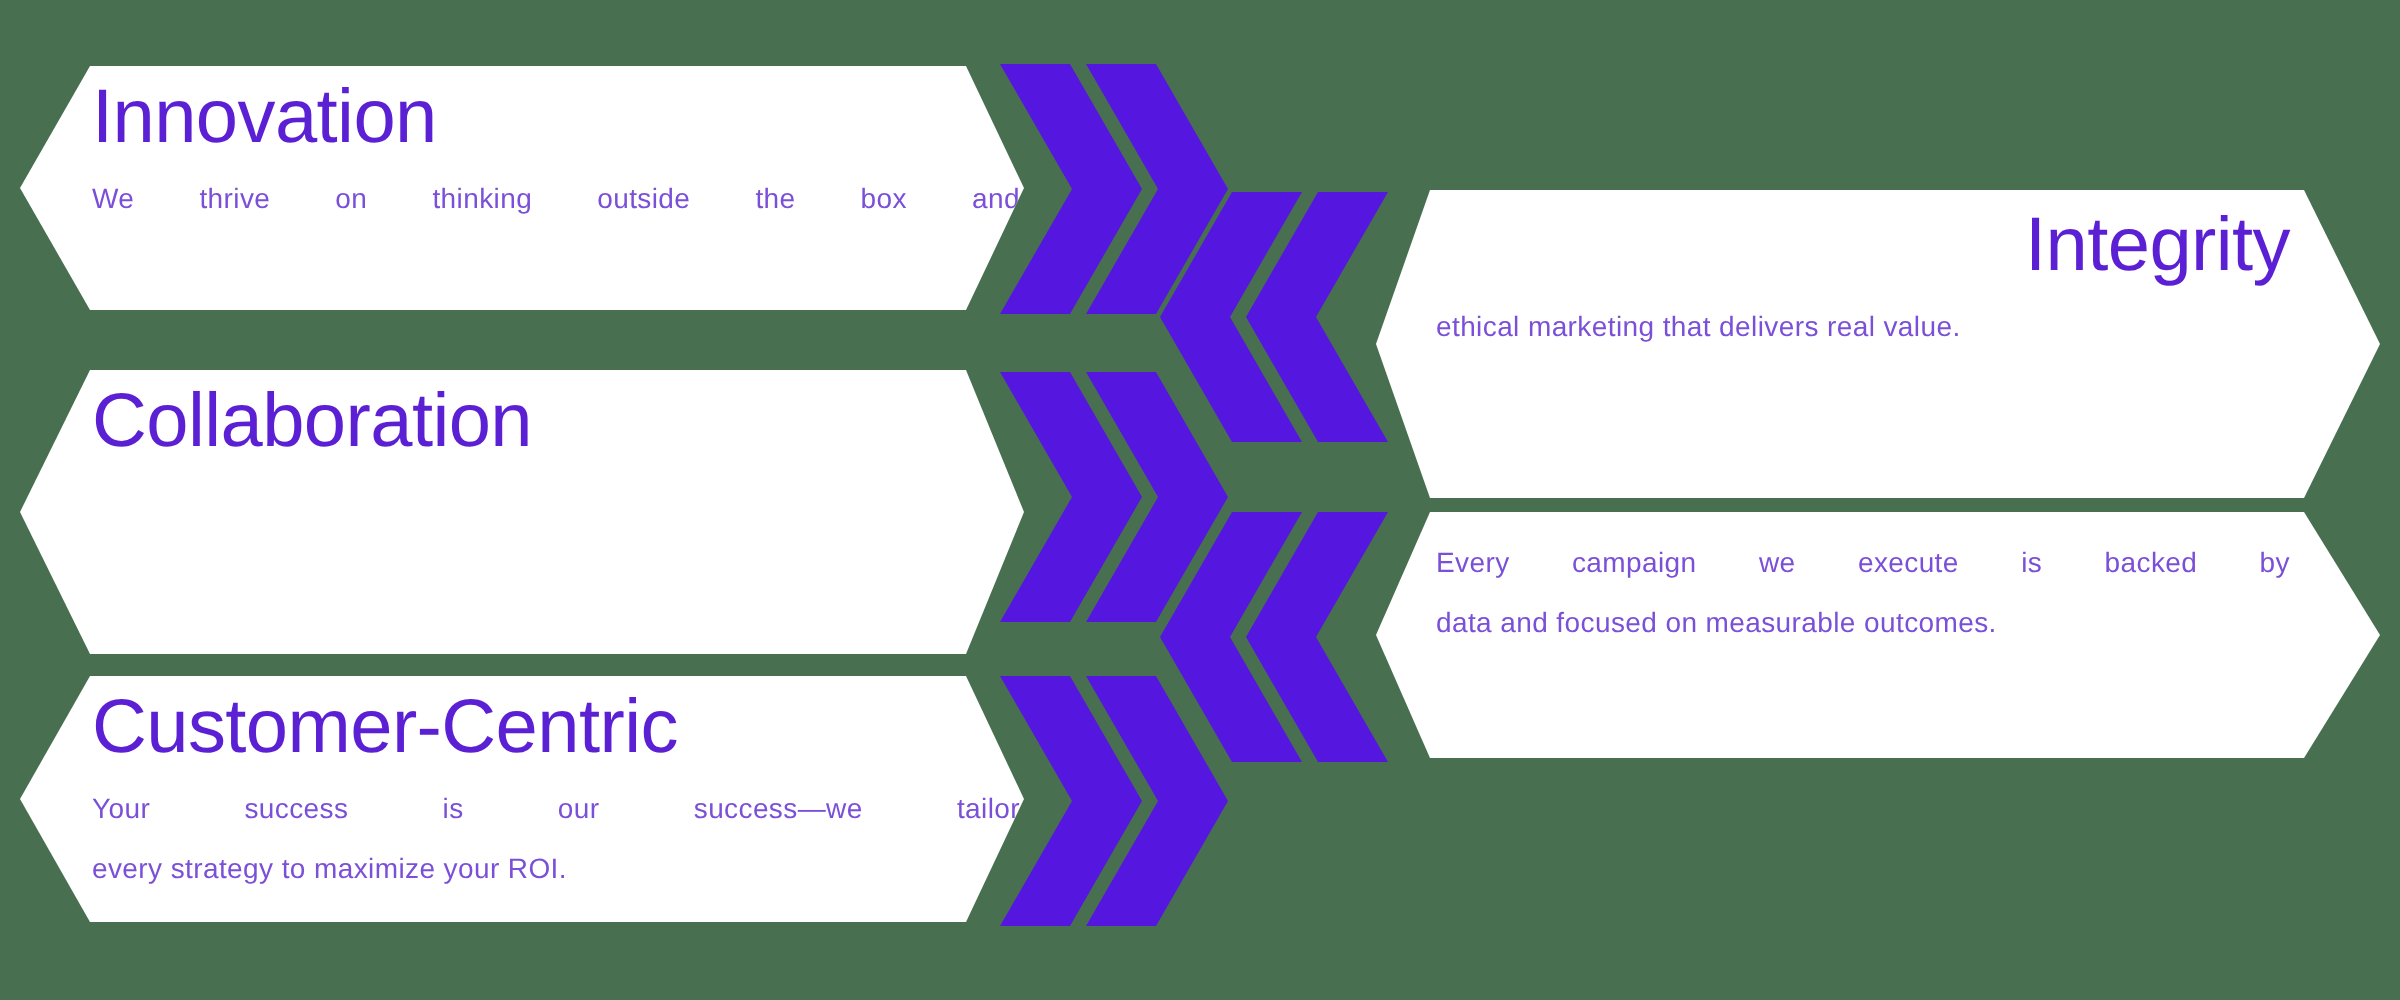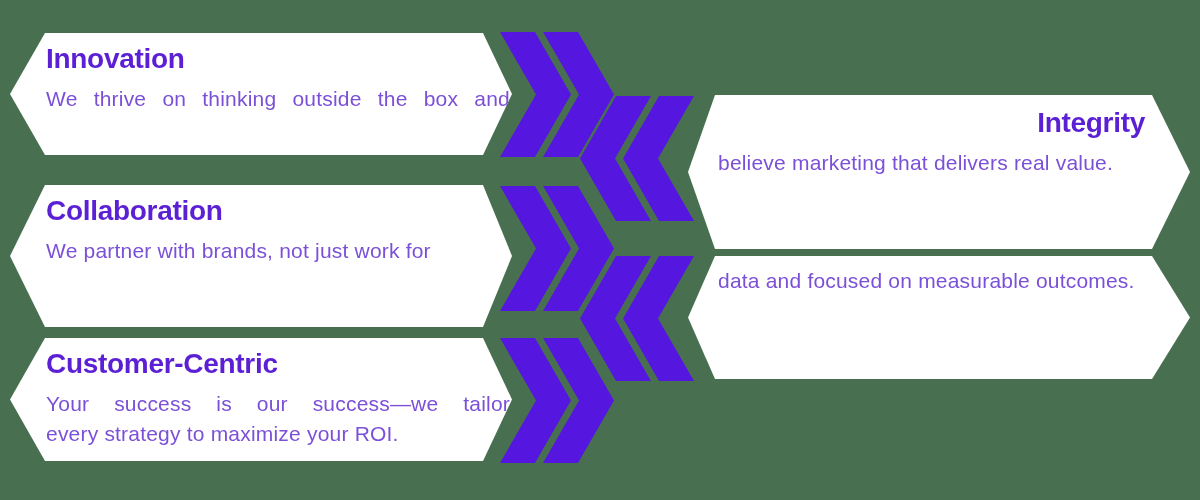--- a/index.html
+++ b/index.html
@@ -20,28 +20,28 @@
     clip-path:polygon(0 50%,35px 0,473px 0,100% 50%,473px 100%,35px 100%);
     padding:8px 2px 0 36px;
   }
   .card.right{
     left:688px;width:502px;
     clip-path:polygon(0 50%,27px 0,464px 0,100% 50%,464px 100%,27px 100%);
     padding:10px 45px 0 30px;
   }
   .card h2{
     margin:0 0 7px 0;
-    font-size:28px;line-height:36px;font-weight:700;
+    font-size:38px;line-height:36px;font-weight:400;
     color:var(--heading,#5B1FD4);
     letter-spacing:-0.3px;
   }
   .card.right h2{text-align:right;}
   .line{
     margin:0;
-    font-size:21px;line-height:30px;
+    font-size:14px;line-height:30px;
     color:var(--body,#7B50D8);
     letter-spacing:0.2px;
     white-space:nowrap;
   }
   .line.just{
     white-space:normal;
     text-align:justify;
     text-align-last:justify;
   }
   #card-innovation{top:33px;height:122px;}
@@ -64,35 +64,35 @@
 
 <div class="canvas">
 
   <div class="card left" id="card-innovation">
     <h2>Innovation</h2>
     <p class="line just">We thrive on thinking outside the box and</p>
   </div>
 
   <div class="card left" id="card-collaboration">
     <h2>Collaboration</h2>
-    <p class="line">We partner with brands, not just work for</p>
   </div>
 
   <div class="card left" id="card-customer">
     <h2>Customer-Centric</h2>
     <p class="line just">Your success is our success—we tailor</p>
     <p class="line">every strategy to maximize your ROI.</p>
   </div>
 
   <div class="card right" id="card-integrity">
     <h2>Integrity</h2>
-    <p class="line">believe marketing that delivers real value.</p>
+    <p class="line">ethical marketing that delivers real value.</p>
   </div>
 
   <div class="card right" id="card-performance">
+    <p class="line just">Every campaign we execute is backed by</p>
     <p class="line">data and focused on measurable outcomes.</p>
   </div>
 
   <div class="chev" id="chev1">
     <svg viewBox="0 0 114 125" aria-hidden="true">
       <polygon points="0,0 35,0 71,62.5 35,125 0,125 36,62.5"></polygon>
       <polygon points="43,0 78,0 114,62.5 78,125 43,125 79,62.5"></polygon>
     </svg>
   </div>
   <div class="chev flip" id="chev2">

